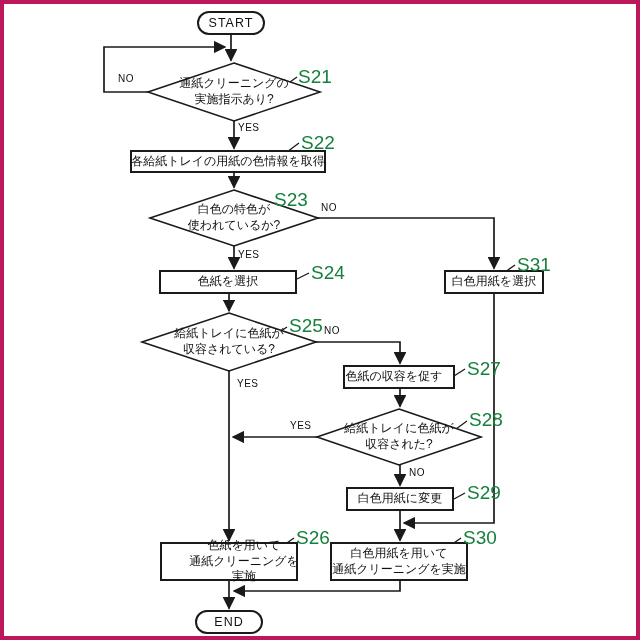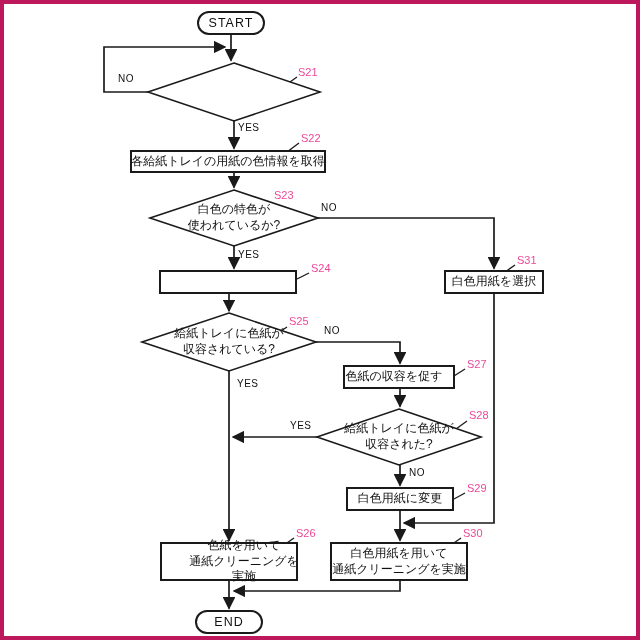--- a/index.html
+++ b/index.html
@@ -10,21 +10,21 @@
     color:#1a1a1a;
     border:4px solid #be185d; box-sizing:border-box;
   }
   .stage svg { position:absolute; left:0; top:0; }
   .txt {
     position:absolute; display:flex; align-items:center; justify-content:center;
     text-align:center; white-space:pre-line;
     font-size:12px; line-height:1.32; color:#111;
   }
   .term { font-size:12.5px; letter-spacing:1px; }
-  .slabel { position:absolute; font-size:11px; color:#ec4899; }
+  .slabel { position:absolute; font-size:19px; color:#15803d; }
   .blabel { position:absolute; font-size:10px; color:#111; letter-spacing:0.5px; }
 </style>
 </head>
 <body>
 
 <div class="stage">
 
   <svg width="640" height="640" viewBox="0 0 640 640">
     <defs>
       <marker id="arrow" viewBox="0 0 10 10" refX="9" refY="5" markerWidth="7.5" markerHeight="7.5" orient="auto-start-reverse">
@@ -76,23 +76,26 @@
       <rect x="340" y="362" width="110" height="22" stroke-width="2"></rect>
       <polygon points="395,405 477,433 395,461 313,433" stroke-width="1.6"></polygon>
       <rect x="343" y="484" width="106" height="22" stroke-width="2"></rect>
       <rect x="157" y="539" width="136" height="37" stroke-width="2"></rect>
       <rect x="327" y="539" width="136" height="37" stroke-width="2"></rect>
       <rect x="192" y="607" width="66" height="22" rx="11" ry="11" stroke-width="2"></rect>
     </g>
   </svg>
 
   <div class="txt term" style="left:194px; top:8px;  width:66px;  height:22px;">START</div>
+  <div class="txt" style="left:145px; top:61px;  width:170px; height:54px;">通紙クリーニングの
+実施指示あり?</div>
   <div class="txt" style="left:127px; top:147px; width:194px; height:21px;">各給紙トレイの用紙の色情報を取得</div>
   <div class="txt" style="left:146px; top:187px; width:168px; height:54px;">白色の特色が
 使われているか?</div>
+  <div class="txt" style="left:156px; top:267px; width:136px; height:22px;">色紙を選択</div>
   <div class="txt" style="left:441px; top:267px; width:98px;  height:22px;border-radius:7px;">白色用紙を選択</div>
   <div class="txt" style="left:138px; top:310px; width:174px; height:56px;">給紙トレイに色紙が
 収容されている?</div>
   <div class="txt" style="left:340px; top:362px; width:100px; height:22px;">色紙の収容を促す</div>
   <div class="txt" style="left:313px; top:406px; width:164px; height:54px;">給紙トレイに色紙が
 収容された?</div>
   <div class="txt" style="left:343px; top:484px; width:106px; height:22px;">白色用紙に変更</div>
   <div class="txt" style="left:157px; top:539px; width:120px; height:37px;margin-left:23px;">色紙を用いて
 通紙クリーニングを実施</div>
   <div class="txt" style="left:327px; top:539px; width:136px; height:37px;">白色用紙を用いて

